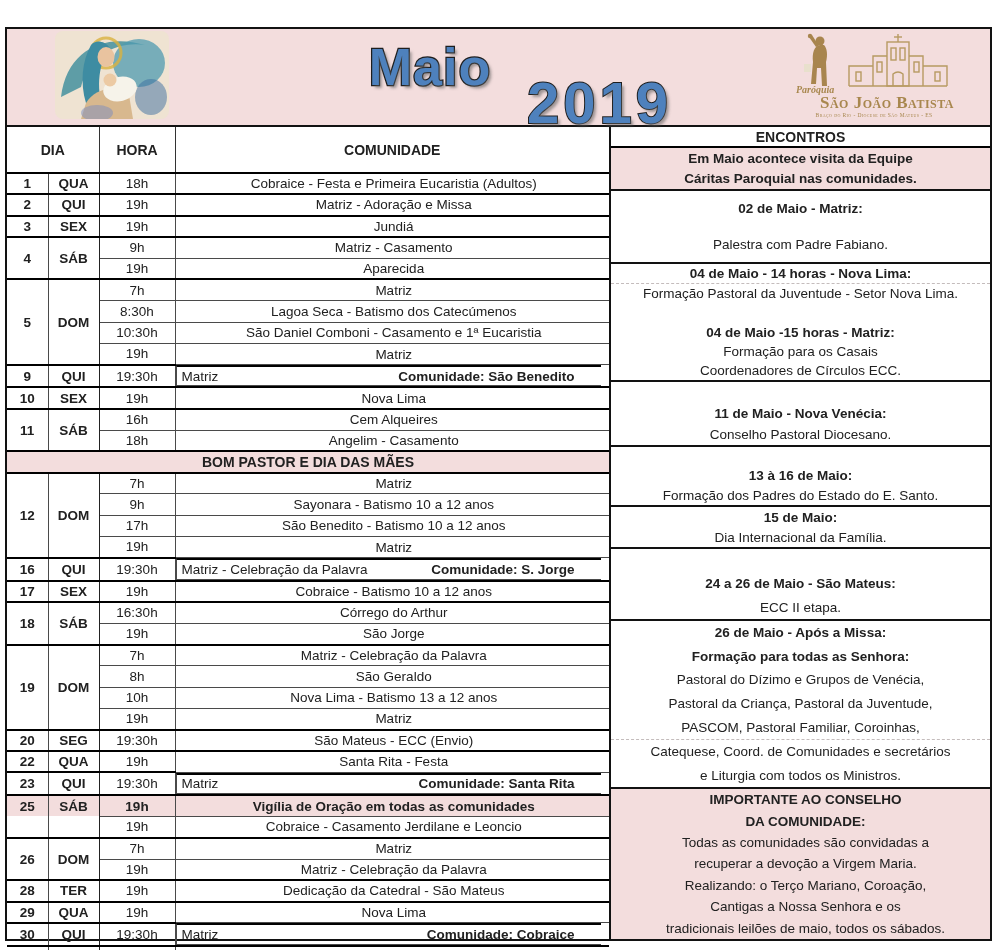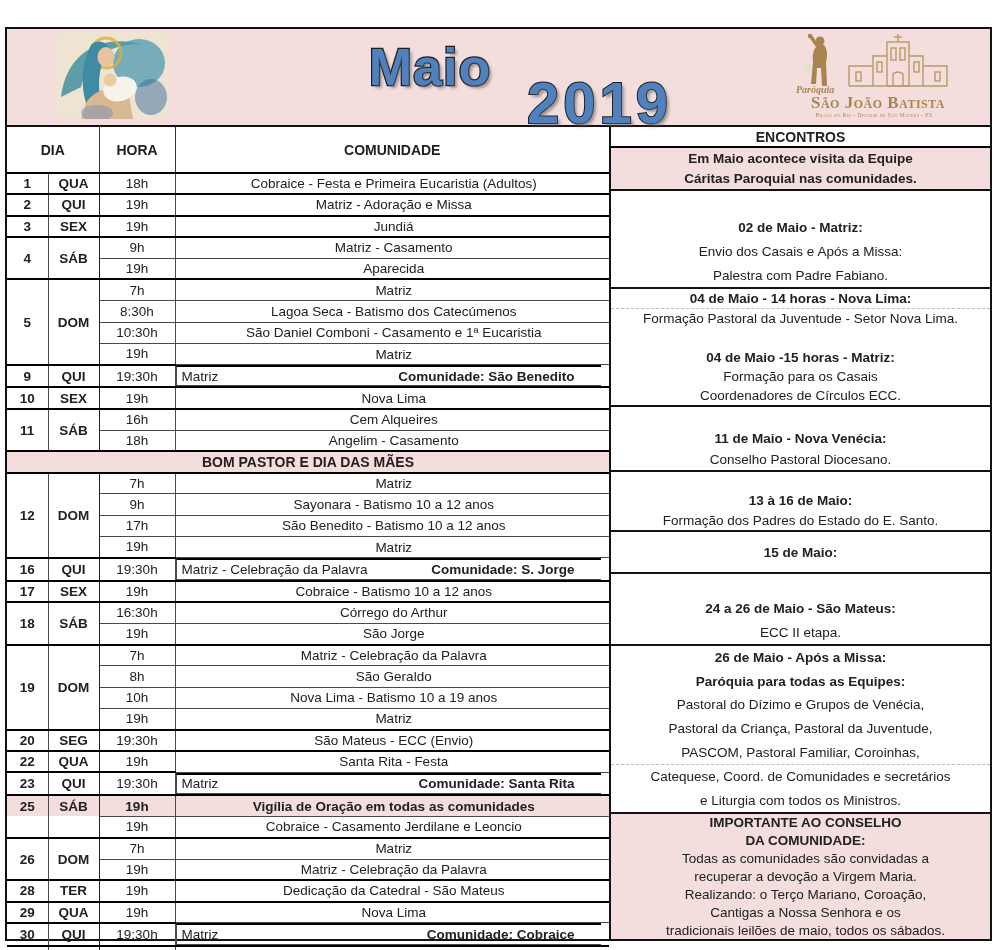--- a/index.html
+++ b/index.html
@@ -15,21 +15,21 @@
   .title-month{position:absolute;left:318px;top:8px;width:210px;text-align:center;
                font-size:52px;font-weight:700;letter-spacing:1px;color:#4e81bd;
                -webkit-text-stroke:2.5px #1e1e1e;paint-order:stroke;
                text-shadow:3px 3px 3px rgba(90,90,90,.55);}
   .title-year{position:absolute;left:520px;top:40px;font-size:58px;font-weight:700;
               letter-spacing:4px;color:#4e81bd;-webkit-text-stroke:2px #1e1e1e;paint-order:stroke;
               text-shadow:3px 3px 3px rgba(90,90,90,.55);}
   .logo{position:absolute;right:26px;top:3px;width:180px;height:90px;text-align:center;}
   .logo-paroquia{position:absolute;left:12px;top:52px;font-family:"Liberation Serif",serif;
                  font-style:italic;font-weight:700;font-size:10px;color:#a8874e;}
-  .logo-name{position:absolute;left:4px;top:61px;width:100%;font-family:"Liberation Serif",serif;
+  .logo-name{position:absolute;left:13px;top:61px;width:100%;font-family:"Liberation Serif",serif;
              font-variant:small-caps;font-weight:700;font-size:17px;letter-spacing:.5px;color:#a8874e;}
   .logo-sub{position:absolute;left:0;top:80px;width:100%;font-family:"Liberation Serif",serif;
             font-variant:small-caps;font-size:5.5px;letter-spacing:.4px;color:#a8874e;}
 
   
   .body-wrap{flex:1;display:flex;min-height:0;}
 
   table.sched{border-collapse:collapse;table-layout:fixed;width:602px;flex:0 0 602px;height:100%;}
   .sched th{font-size:14px;font-weight:700;height:21px;border-bottom:2.5px solid #000;
             border-right:1.5px solid #333;padding:12px;}
@@ -259,21 +259,21 @@
               <td class="c-day" rowspan="4">DOM</td>
               <td class="c-hora">7h</td>
               <td class="c-com">Matriz - Celebração da Palavra</td>
             </tr>
             <tr>
               <td class="c-hora">8h</td>
               <td class="c-com">São Geraldo</td>
             </tr>
             <tr>
               <td class="c-hora">10h</td>
-              <td class="c-com">Nova Lima - Batismo 10 a 19 anos</td>
+              <td class="c-com">Nova Lima - Batismo 13 a 12 anos</td>
             </tr>
             <tr>
               <td class="c-hora">19h</td>
               <td class="c-com">Matriz</td>
             </tr>
             <tr class="group-start">
               <td class="c-num" rowspan="1">20</td>
               <td class="c-day" rowspan="1">SEG</td>
               <td class="c-hora">19:30h</td>
               <td class="c-com">São Mateus - ECC (Envio)</td>
@@ -345,23 +345,22 @@
           </tbody>
       </table>
 
       <div class="encontros">
         <div class="enc-header">ENCONTROS</div>
         <div class="enc-blocks">
             <div class="enc-block hl" style="flex: 0 0 43px;">
               <div class="enc-line b">Em Maio acontece visita da Equipe</div>
               <div class="enc-line b">Cáritas Paroquial nas comunidades.</div>
             </div>
-            <div class="enc-block" style="flex: 0 0 73px; margin-top: 25px;">
+            <div class="enc-block" style="flex: 0 0 73px;">
               <div class="enc-line b">02 de Maio - Matriz:</div>
-              <div class="enc-line">Envio dos Casais e Após a Missa:</div>
               <div class="enc-line">Palestra com Padre Fabiano.</div>
             </div>
             <div class="enc-block" style="flex: 0 0 118px;">
               <div class="enc-line b dash">04 de Maio - 14 horas - Nova Lima:</div>
               <div class="enc-line">Formação Pastoral da Juventude - Setor Nova Lima.</div>
               <div class="enc-line"></div>
               <div class="enc-line b">04 de Maio -15 horas - Matriz:</div>
               <div class="enc-line">Formação para os Casais</div>
               <div class="enc-line">Coordenadores de Círculos ECC.</div>
             </div>
@@ -370,29 +369,30 @@
               <div class="enc-line b">11 de Maio - Nova Venécia:</div>
               <div class="enc-line">Conselho Pastoral Diocesano.</div>
             </div>
             <div class="enc-block" style="flex: 0 0 60px;">
               <div class="enc-line"></div>
               <div class="enc-line b">13 à 16 de Maio:</div>
               <div class="enc-line">Formação dos Padres do Estado do E. Santo.</div>
             </div>
             <div class="enc-block" style="flex: 0 0 42px;">
               <div class="enc-line b">15 de Maio:</div>
+              <div class="enc-line">Dia Internacional da Família.</div>
             </div>
             <div class="enc-block" style="flex: 0 0 72px;">
               <div class="enc-line"></div>
               <div class="enc-line b">24 a 26 de Maio - São Mateus:</div>
               <div class="enc-line">ECC II etapa.</div>
             </div>
             <div class="enc-block" style="flex: 0 0 168px;">
               <div class="enc-line b">26 de Maio - Após a Missa:</div>
-              <div class="enc-line b">Paróquia para todas as Equipes:</div>
+              <div class="enc-line b">Formação para todas as Senhora:</div>
               <div class="enc-line">Pastoral do Dízimo e Grupos de Venécia,</div>
               <div class="enc-line">Pastoral da Criança, Pastoral da Juventude,</div>
               <div class="enc-line dash">PASCOM, Pastoral Familiar, Coroinhas,</div>
               <div class="enc-line">Catequese, Coord. de Comunidades e secretários</div>
               <div class="enc-line">e Liturgia com todos os Ministros.</div>
             </div>
             <div class="enc-block hl" style="flex: 1 1 auto; padding-left: 10px;">
               <div class="enc-line b">IMPORTANTE AO CONSELHO</div>
               <div class="enc-line b">DA COMUNIDADE:</div>
               <div class="enc-line">Todas as comunidades são convidadas a</div>

